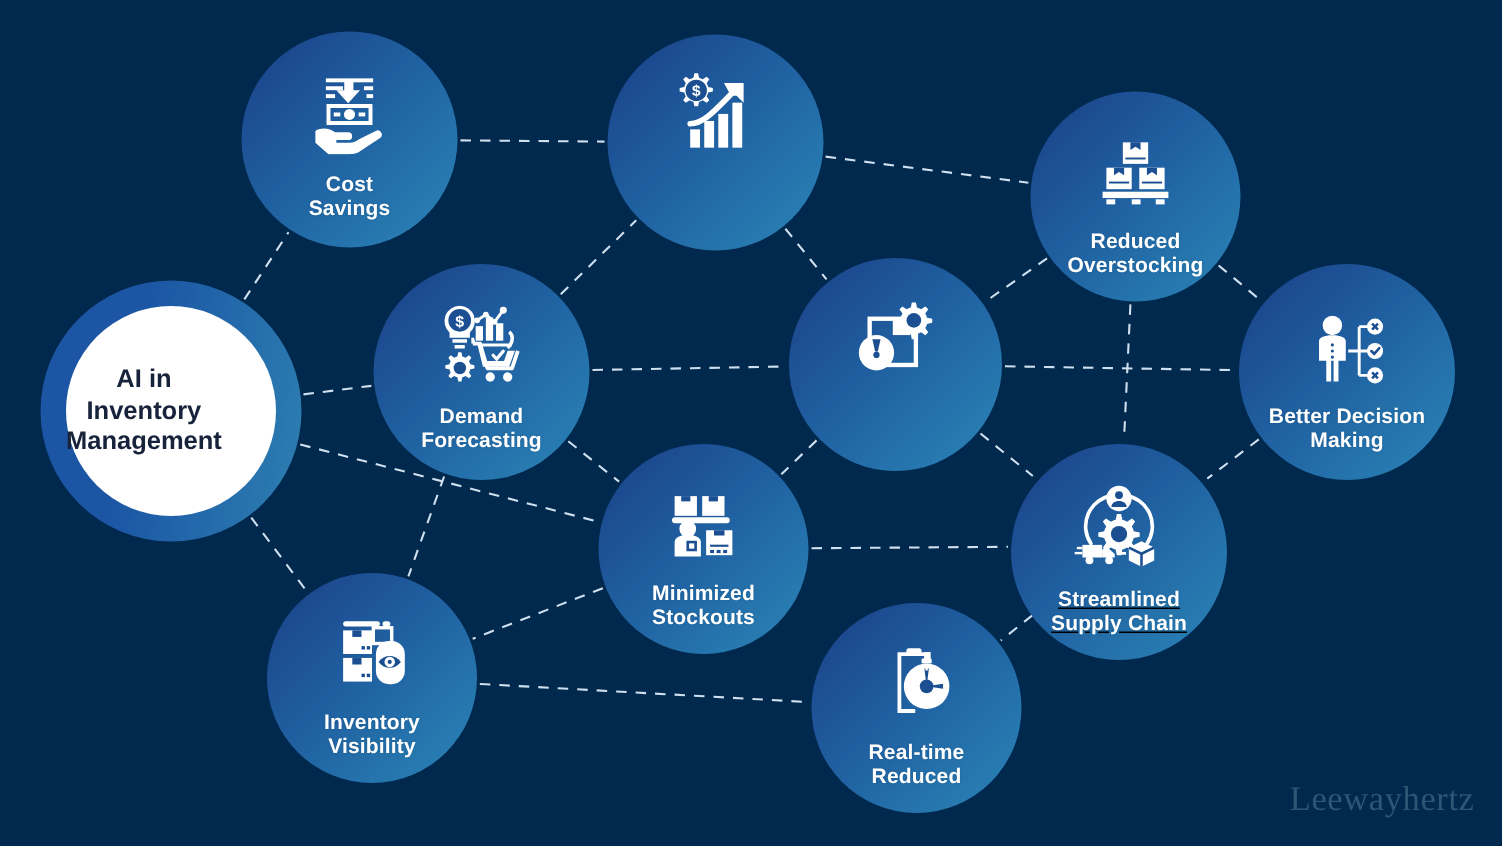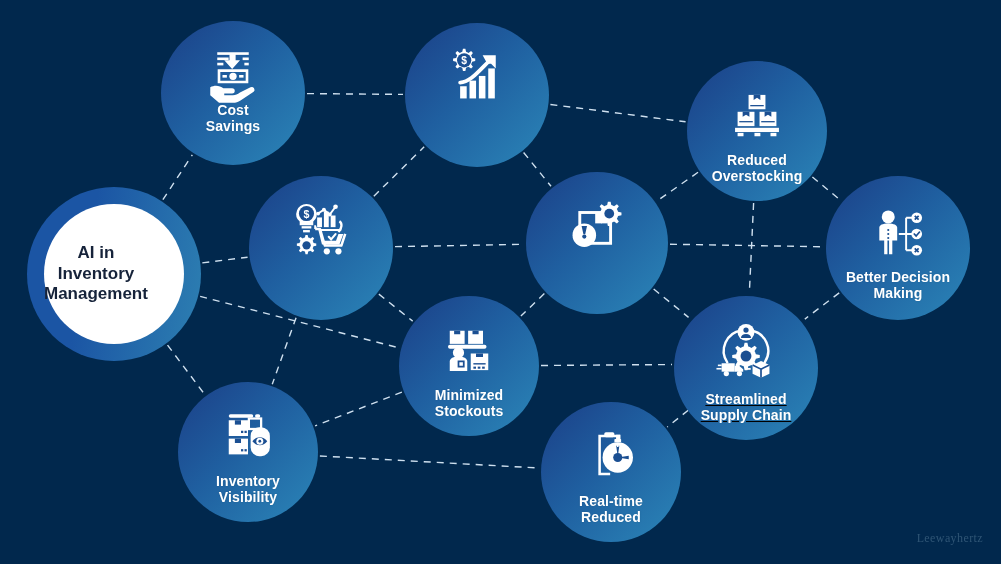--- a/index.html
+++ b/index.html
@@ -72,21 +72,21 @@
     line-height: 1.22;
     white-space: pre-line;
     text-align: center;
   }
   #watermark {
     position: absolute;
     right: 18px;
     bottom: 18px;
     color: #2f5575;
     font-family: "Liberation Serif", serif;
-    font-size: 12px;
+    font-size: 23px;
     letter-spacing: .4px;
   }
 </style>
 </head>
 <body>
 
 <div id="canvas" style="background: rgb(1, 40, 77);">
 
   <svg id="edges" viewBox="0 0 1001 564">
       <line x1="162.89322794416995" y1="199.63298942945576" x2="192.34720373181375" y2="154.83324474404802" stroke="#cfe0ef" stroke-width="1.4" stroke-dasharray="7 6"></line>
@@ -130,21 +130,21 @@
             <rect x="43" y="12" width="7" height="3"></rect>
       <rect x="14" y="18" width="7" height="3"></rect>
             <rect x="45" y="18" width="5" height="3"></rect>
       <path d="M28 8 h7 v7 h5 l-9 10 -9 -10 h6 z"></path>
       <path d="M16 27 h32 v13 h-32 z" fill="none" stroke="#fff" stroke-width="3"></path>
       <circle cx="32" cy="33.5" r="4.2"></circle>
       <rect x="20" y="32" width="5" height="3"></rect>
             <rect x="39" y="32" width="5" height="3"></rect>
       <path d="M6 46 c5 -3 11 -2 15 1 h10 a3 3 0 0 1 0 6 h-9 v2 h10 c3 0 5 -1 8 -3 l12 -6 a3.2 3.2 0 0 1 3.6 5.2 l-15 10 c-3 2 -5 2.6 -9 2.6 H16 L6 55 z"></path>
     </svg></span>
-        <span class="label" style="font-size: 14px; ">Cost
+        <span class="label" style="font-size: 14px; margin-top: 12px;">Cost
 Savings</span>
       </div>
       <div class="node" style="left: 405px; top: 23px; width: 144px; height: 144px; background: linear-gradient(135deg, rgb(27, 63, 135) 0%, rgb(31, 95, 160) 45%, rgb(43, 134, 184) 100%);">
         <span class="icon" style="width: 60px; height: 60px; margin-top: 22px;">
     <svg viewBox="0 0 64 64" fill="#fff" xmlns="http://www.w3.org/2000/svg">
       <path d="M17 4 l2.6 0 .7 3.3 a10 10 0 0 1 2.6 1.1 l2.8-1.9 1.9 1.9 -1.9 2.8 a10 10 0 0 1 1.1 2.6 l3.3 .7 0 2.6 -3.3 .7 a10 10 0 0 1 -1.1 2.6 l1.9 2.8 -1.9 1.9 -2.8-1.9 a10 10 0 0 1 -2.6 1.1 l-.7 3.3 -2.6 0 -.7-3.3 a10 10 0 0 1 -2.6-1.1 l-2.8 1.9 -1.9-1.9 1.9-2.8 a10 10 0 0 1 -1.1-2.6 l-3.3-.7 0-2.6 3.3-.7 a10 10 0 0 1 1.1-2.6 l-1.9-2.8 1.9-1.9 2.8 1.9 a10 10 0 0 1 2.6-1.1 z"></path>
       <circle cx="18.3" cy="16.3" r="7.6" fill="#1b4f92"></circle>
       <text x="18.3" y="20.4" font-family="Liberation Sans, sans-serif" font-size="11" font-weight="bold" fill="#fff" text-anchor="middle">$</text>
       <rect x="14" y="44" width="7" height="13"></rect>
       <rect x="24" y="38" width="7" height="19"></rect>
@@ -215,20 +215,22 @@
             <circle cx="47" cy="7" r="2.4"></circle>
       <path d="M25 30 h4 l4 16 h18 l4 -11 h-5 l-2.5 7 h-13 l-2.5-10 h21 l-1 -2 h-24 l-1.2-4 h-1.8 z"></path>
       <path d="M26 30 h5 l5 17 h17 l4 -12" fill="none" stroke="#fff" stroke-width="2.6" stroke-linejoin="round"></path>
       <path d="M50 33 c4 -4 4 -9 1 -11" fill="none" stroke="#fff" stroke-width="2.4"></path>
       <circle cx="38" cy="53" r="3.2"></circle>
             <circle cx="50" cy="53" r="3.2"></circle>
       <path d="M40 38 l2.4 2.6 4.6-5.4" fill="none" stroke="#fff" stroke-width="2.2" stroke-linecap="round"></path>
       <path d="M16 36 l2.2 0 .6 2.8 a8.4 8.4 0 0 1 2.2 .9 l2.4-1.6 1.6 1.6 -1.6 2.4 a8.4 8.4 0 0 1 .9 2.2 l2.8 .6 0 2.2 -2.8 .6 a8.4 8.4 0 0 1 -.9 2.2 l1.6 2.4 -1.6 1.6 -2.4-1.6 a8.4 8.4 0 0 1 -2.2 .9 l-.6 2.8 -2.2 0 -.6-2.8 a8.4 8.4 0 0 1 -2.2-.9 l-2.4 1.6 -1.6-1.6 1.6-2.4 a8.4 8.4 0 0 1 -.9-2.2 l-2.8-.6 0-2.2 2.8-.6 a8.4 8.4 0 0 1 .9-2.2 l-1.6-2.4 1.6-1.6 2.4 1.6 a8.4 8.4 0 0 1 2.2-.9 z"></path>
       <circle cx="17.1" cy="46.8" r="4.3" fill="#1b4f92"></circle>
     </svg></span>
+        <span class="label" style="font-size: 14px; margin-top: 8px;">Demand
+Forecasting</span>
       </div>
       <div class="node" style="left: 526px; top: 172px; width: 142px; height: 142px; background: linear-gradient(135deg, rgb(27, 63, 135) 0%, rgb(31, 95, 160) 45%, rgb(43, 134, 184) 100%);">
         <span class="icon" style="width: 58px; height: 58px; margin-top: 26px;">
     <svg viewBox="0 0 64 64" fill="#fff" xmlns="http://www.w3.org/2000/svg">
       <rect x="13" y="16" width="34" height="34" fill="none" stroke="#fff" stroke-width="3.2"></rect>
       <rect x="30" y="16" width="13" height="12"></rect>
       <path d="M44 4 l3 0 .8 3.8 a11 11 0 0 1 3 1.3 l3.2-2.2 2.1 2.1 -2.2 3.2 a11 11 0 0 1 1.3 3 l3.8 .8 0 3 -3.8 .8 a11 11 0 0 1 -1.3 3 l2.2 3.2 -2.1 2.1 -3.2-2.2 a11 11 0 0 1 -3 1.3 l-.8 3.8 -3 0 -.8-3.8 a11 11 0 0 1 -3-1.3 l-3.2 2.2 -2.1-2.1 2.2-3.2 a11 11 0 0 1 -1.3-3 l-3.8-.8 0-3 3.8-.8 a11 11 0 0 1 1.3-3 l-2.2-3.2 2.1-2.1 3.2 2.2 a11 11 0 0 1 3-1.3 z"></path>
       <circle cx="45.5" cy="17.2" r="5.4" fill="#1b4f92"></circle>
       <circle cx="18" cy="41" r="13"></circle>
       <g fill="#1b4f92">

